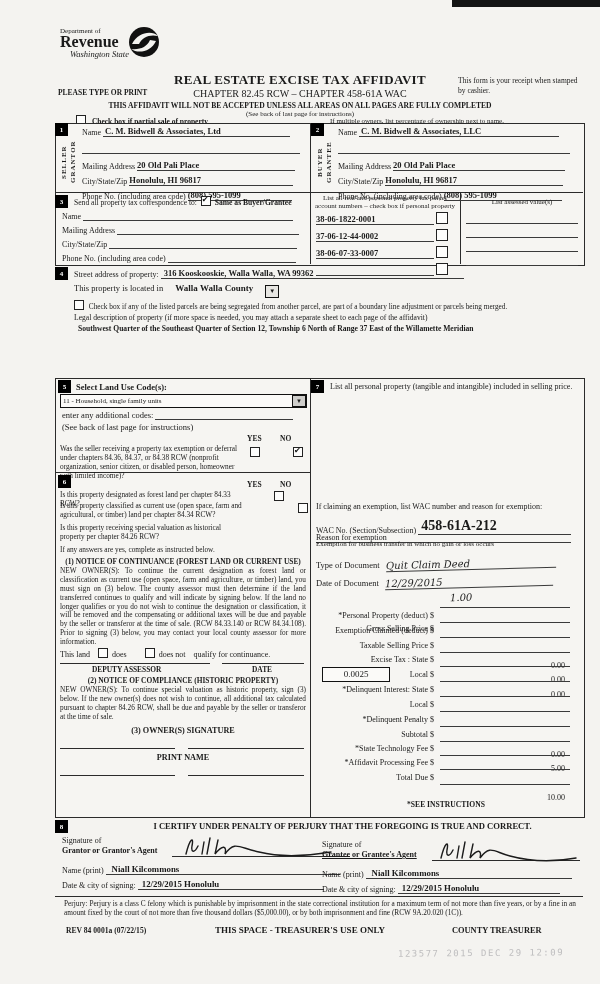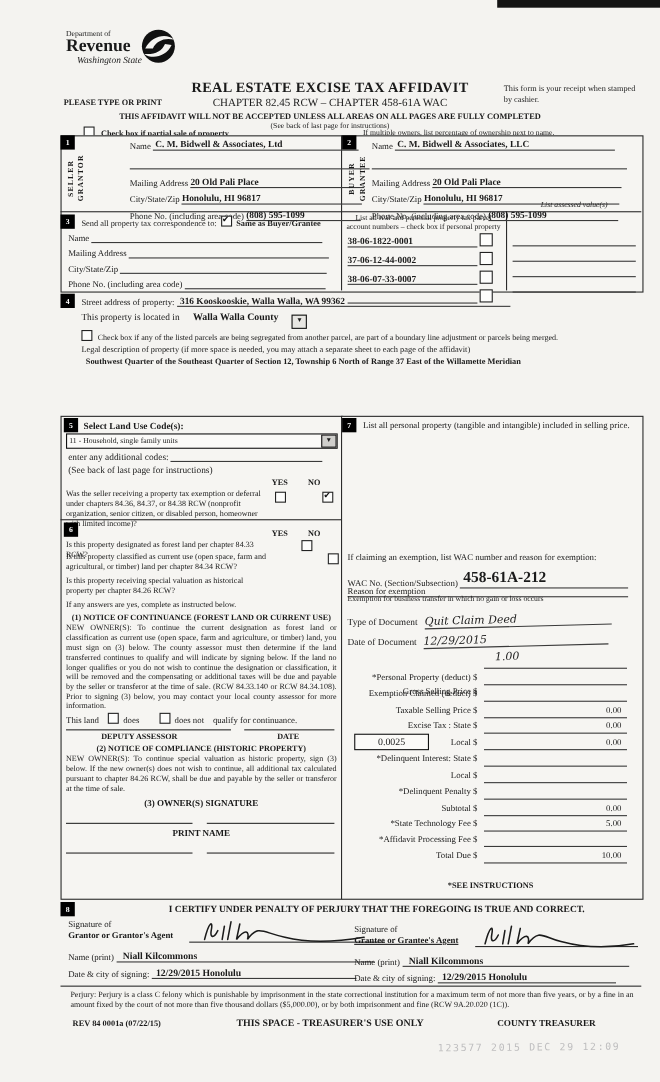--- a/index.html
+++ b/index.html
@@ -16,21 +16,21 @@
   .vl{position:absolute;border-left:1px solid #2b2b2b;}
   .uv{border-bottom:1px solid #3a3a3a;display:inline-block;vertical-align:bottom;}
   .cb{width:8px;height:8px;border:1px solid #222;display:inline-block;position:relative;
       background:#fdfdfc;vertical-align:-1px;}
   .cb.checked::after{content:"✔";position:absolute;left:0px;top:-2px;font-size:8px;color:#111;}
   .cbL{width:10px;height:10px;}
   .vert{writing-mode:vertical-rl;transform:rotate(180deg);letter-spacing:1px;
         font-size:7px;font-weight:bold;text-align:center;line-height:1.35;}
   .fee-label{position:absolute;right:166px;white-space:nowrap;font-size:8px;}
   .fee-line{position:absolute;left:440px;width:130px;border-bottom:1px solid #3a3a3a;height:10px;}
-  .fee-val{position:absolute;left:440px;width:125px;text-align:right;font-size:8px;}
+  .fee-val{position:absolute;left:440px;width:125px;text-align:right;font-size:8px;margin-top:20px;}
   .hand{font-family:"DejaVu Serif","Liberation Serif",serif;font-style:italic;
         transform:rotate(-1.5deg);font-size:10px;color:#222;}
   .ddbtn{display:inline-flex;width:12px;height:11px;border:1px solid #111;background:#e7e6e2;
          align-items:center;justify-content:center;font-size:6px;vertical-align:-2px;}
   .q{font-size:7.3px;line-height:1.22;}
   .stamp{color:rgba(125,125,130,0.45);font-family:"DejaVu Sans Mono",monospace;
          font-size:9px;letter-spacing:1.5px;transform:rotate(-0.5deg);}
   .sigline{border-bottom:1px solid #2b2b2b;}
 </style>
 </head>
@@ -68,21 +68,21 @@
 
   
   <div class="box" style="left:55px;top:123px;width:528px;height:141px;background:#f6f5f2;"></div>
   <div class="vl" style="left:310px;top:123px;height:141px;"></div>
   <div class="hl" style="left:55px;top:192px;width:528px;"></div>
   <div class="vl" style="left:460px;top:192px;height:72px;"></div>
 
   
   <div class="tab" style="left:55px;top:123px;">1</div>
   <div class="r vert" style="left:60px;top:136px;height:52px;width:16px;">SELLER GRANTOR</div>
-  <div class="r" style="left:82px;top:126px;width:224px;margin-left:36px;">
+  <div class="r" style="left:82px;top:126px;width:224px;">
     <div><span>Name</span>
       <span class="uv b" style="width:185px;font-size:8.5px;padding-left:2px;">C. M. Bidwell &amp; Associates, Ltd</span></div>
     <div style="margin-top:8px;"><span class="uv" style="width:218px;"></span></div>
     <div style="margin-top:6px;"><span>Mailing Address</span>
       <span class="uv b" style="width:158px;font-size:8.5px;">20 Old Pali Place</span></div>
     <div style="margin-top:4px;"><span>City/State/Zip</span>
       <span class="uv b" style="width:164px;font-size:8.5px;">Honolulu, HI 96817</span></div>
     <div style="margin-top:4px;"><span>Phone No. (including area code)</span>
       <span class="uv b" style="width:104px;font-size:8.5px;">(808) 595-1099</span></div>
   </div>
@@ -127,21 +127,21 @@
       <span class="cb cbL"></span></div>
     <div style="margin-bottom:4px;"><span class="uv b" style="width:118px;font-size:8.5px;">37-06-12-44-0002</span>
       <span class="cb cbL"></span></div>
     <div style="margin-bottom:4px;"><span class="uv b" style="width:118px;font-size:8.5px;">38-06-07-33-0007</span>
       <span class="cb cbL"></span></div>
     <div><span class="uv" style="width:118px;height:10px;"></span>
       <span class="cb cbL"></span></div>
   </div>
 
   
-  <div class="r ctr" style="left:462px;top:182px;width:120px;font-size:7px;font-style:italic;">List assessed value(s)</div>
+  <div class="r ctr" style="left:462px;top:198px;width:120px;font-size:7px;">List assessed value(s)</div>
   <div class="r" style="left:466px;top:214px;width:112px;">
     <div class="uv" style="width:112px;height:9px;"></div>
     <div class="uv" style="width:112px;height:13px;"></div>
     <div class="uv" style="width:112px;height:13px;"></div>
     <div class="uv" style="width:112px;height:13px;"></div>
   </div>
 
   
   <div class="tab" style="left:55px;top:267px;">4</div>
   <div class="r" style="left:74px;top:268px;font-size:8px;">

